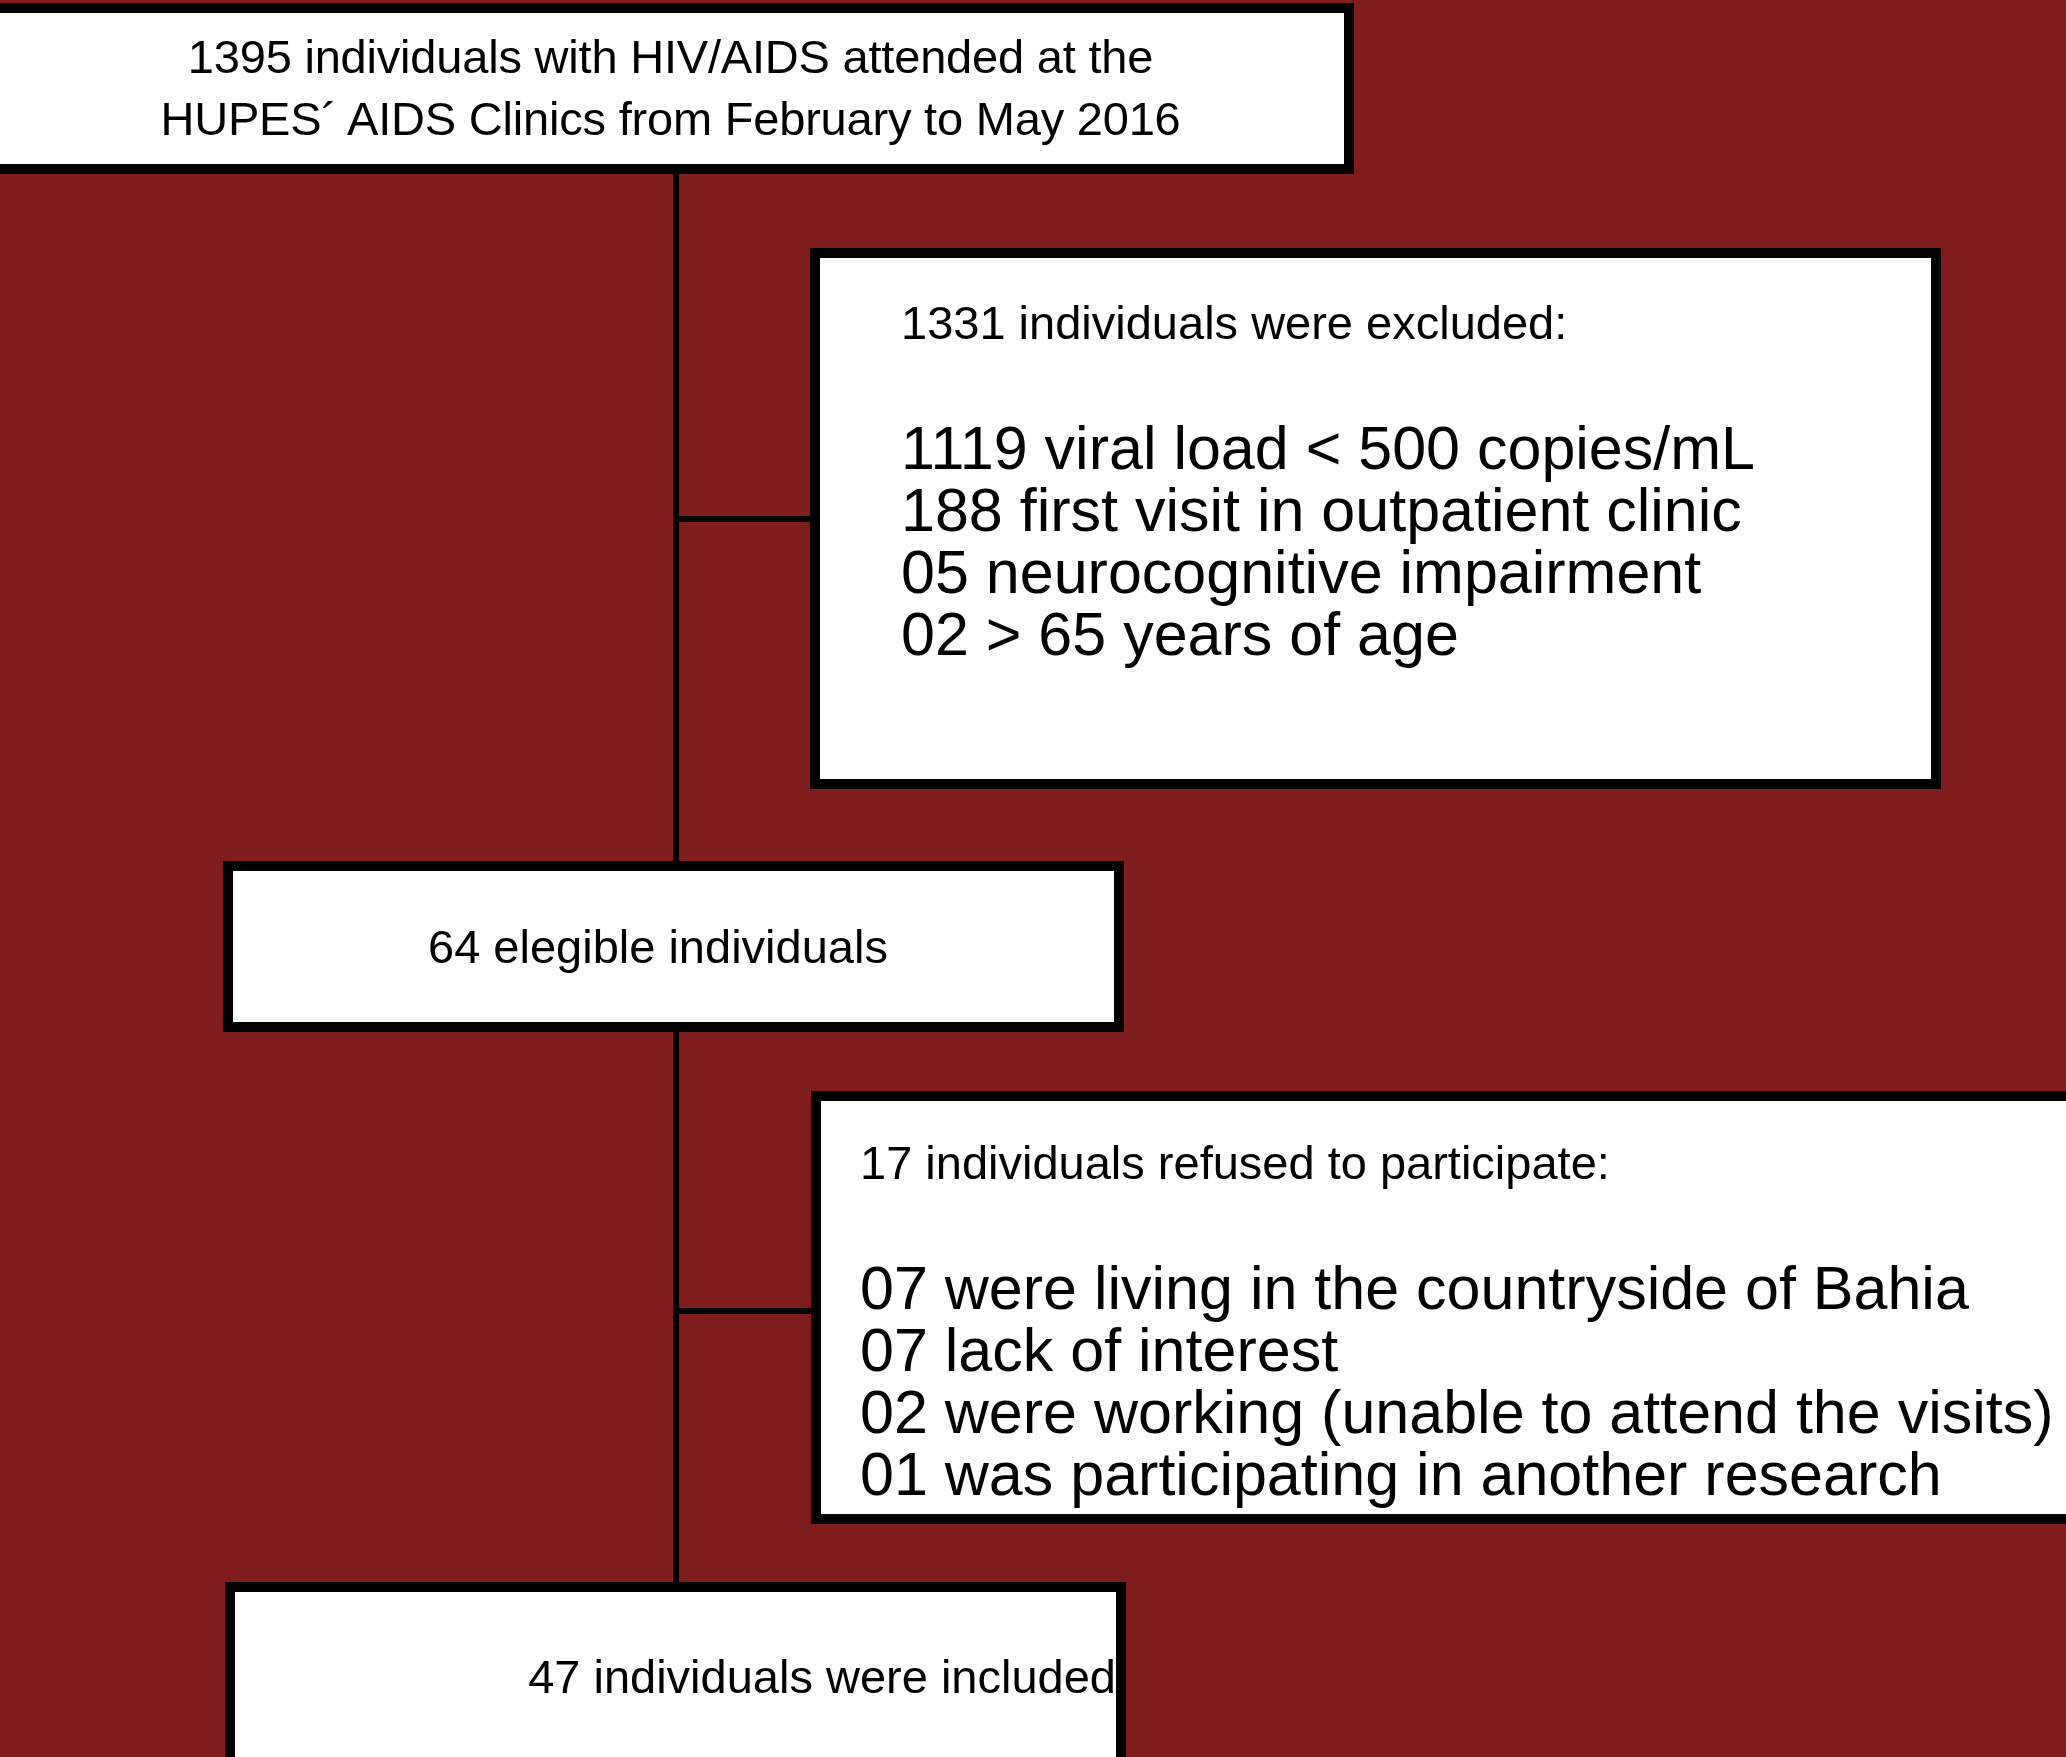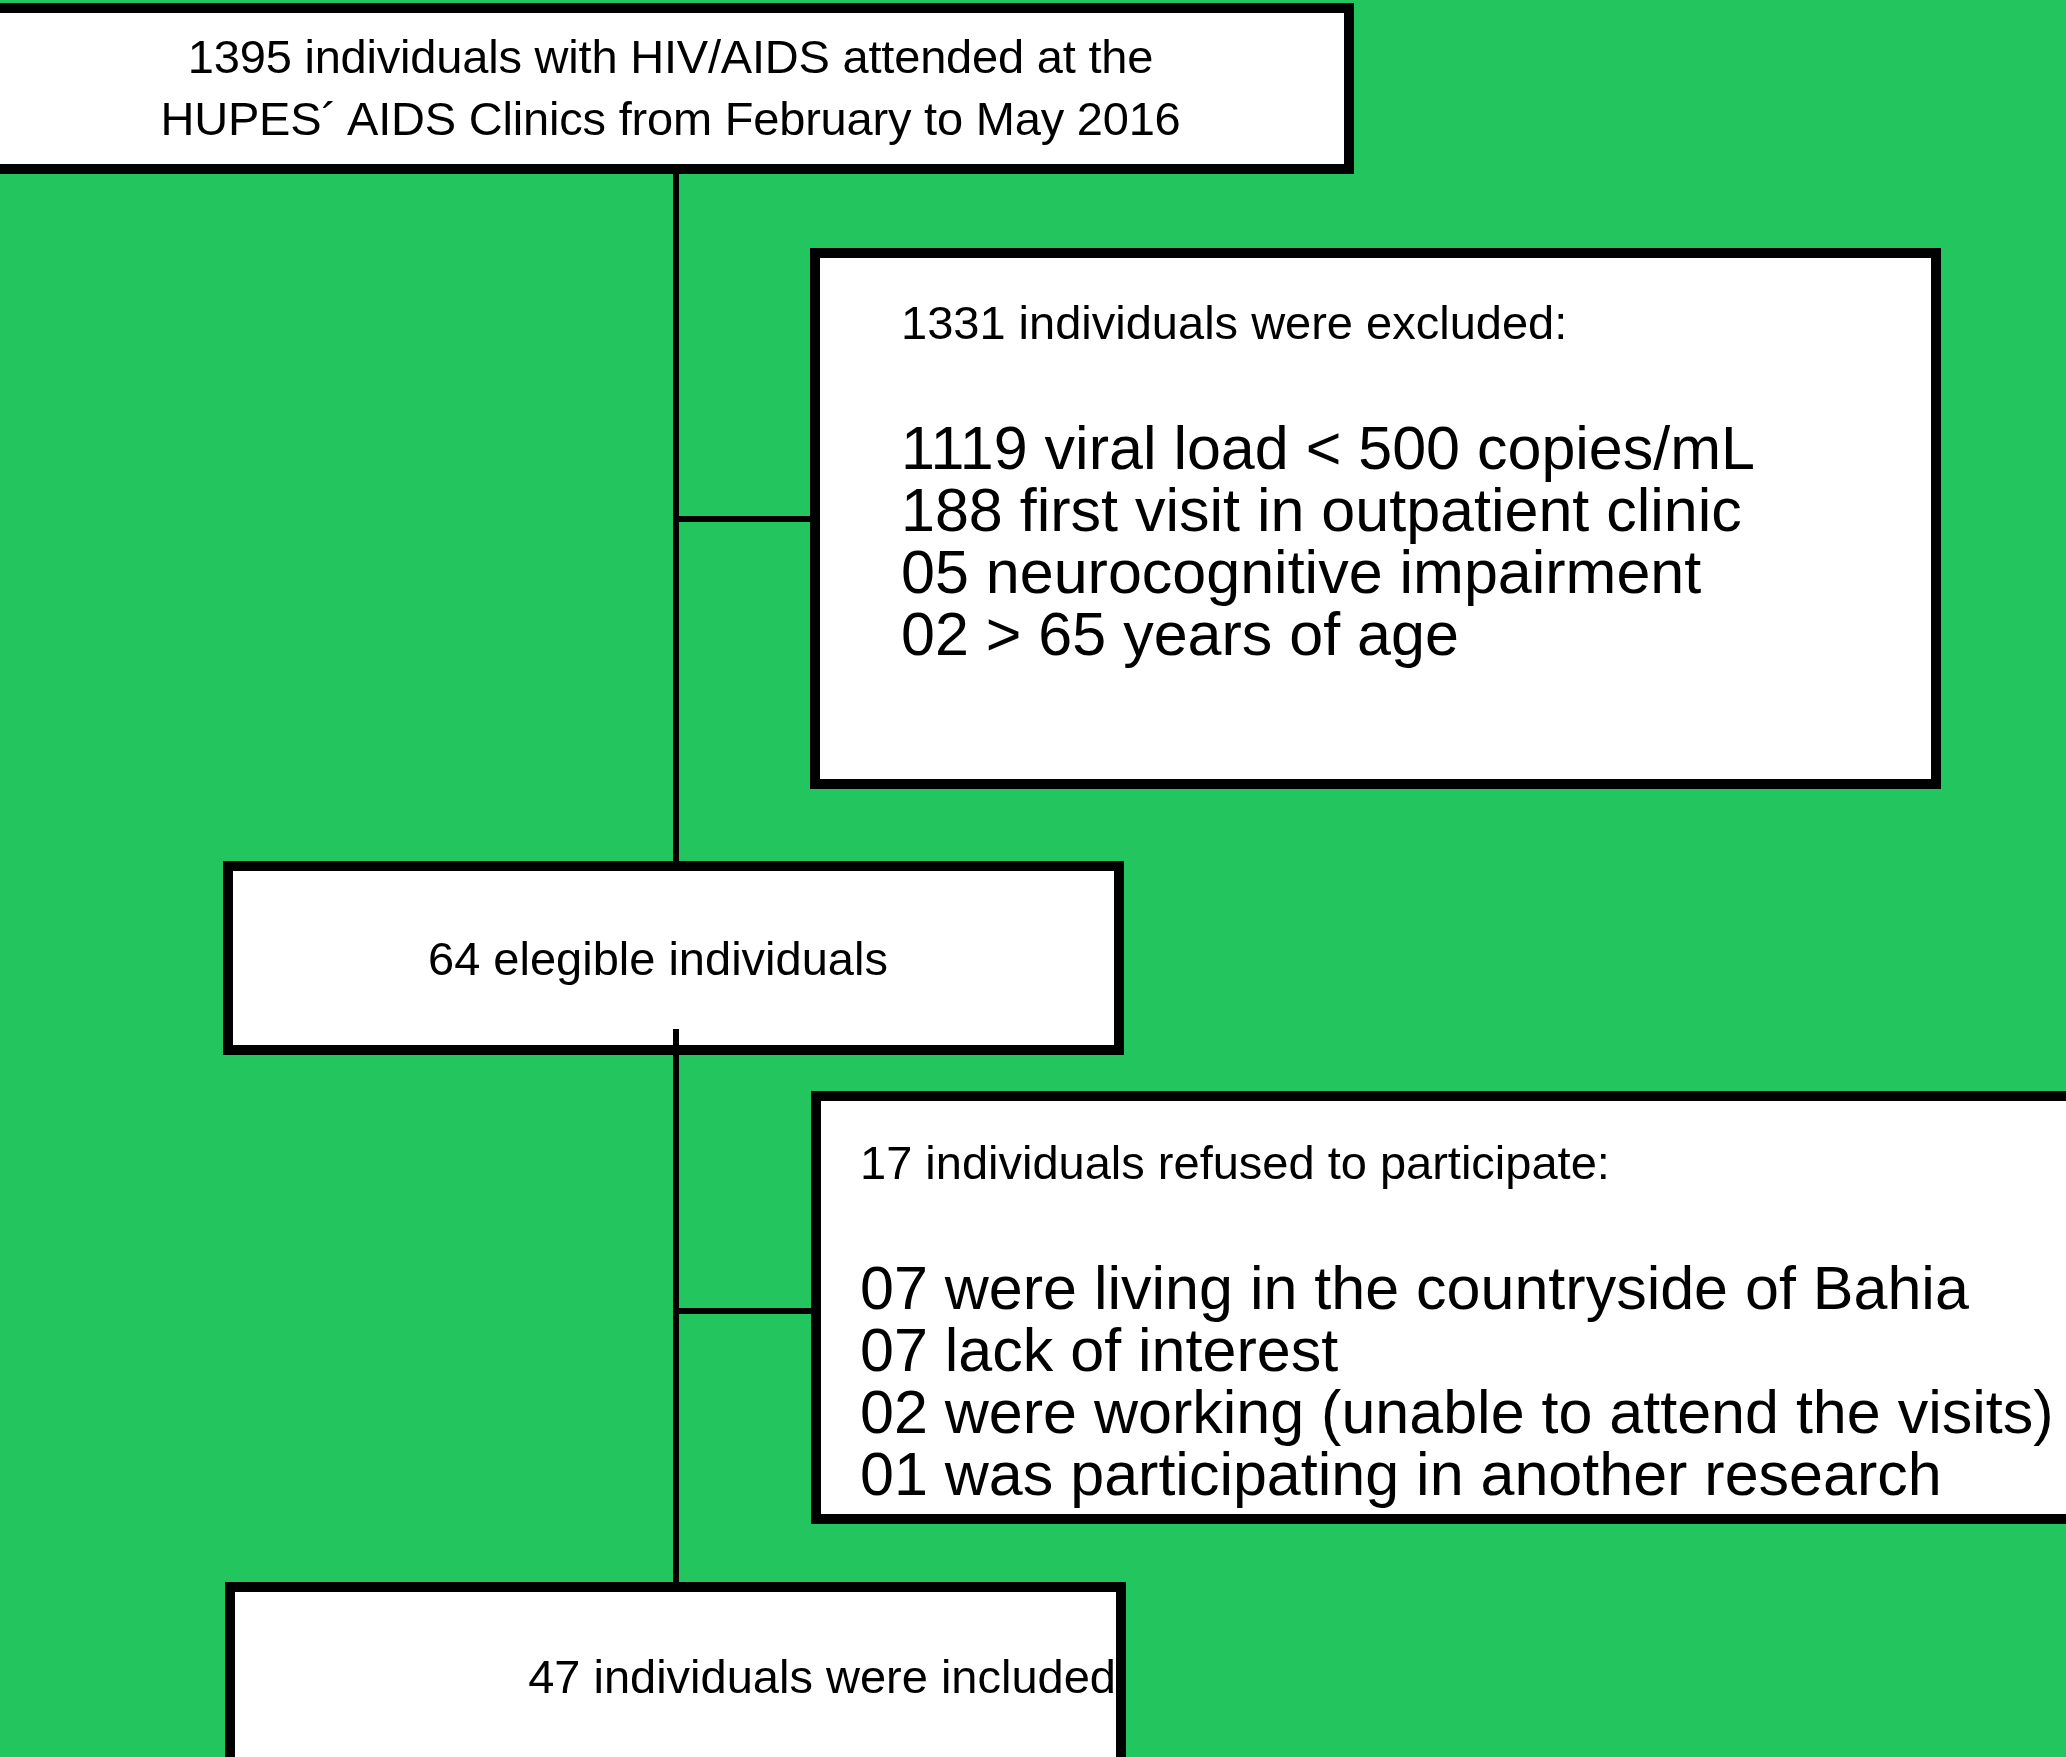--- a/index.html
+++ b/index.html
@@ -8,21 +8,21 @@
     background: #ffffff;
   }
   body {
     font-family: "Liberation Sans", "DejaVu Sans", sans-serif;
   }
 
   #flowchart {
     position: relative;
     width: 2066px;
     height: 1758px;
-    background: #22c55e;
+    background: #7f1d1d;
     overflow: hidden;
   }
 
   
   .fc-box {
     position: absolute;
     box-sizing: border-box;
     background: #ffffff;
     border: 10px solid #000000;
     color: #000000;
@@ -63,21 +63,21 @@
   #box-excluded .box-inner {
     padding: 36px 0 0 39px;
     margin-left: 42px;
   }
 
   
   #box-eligible {
     left: 223px;
     top: 861px;
     width: 901px;
-    height: 194px;
+    height: 171px;
     padding-left: 25px;
   }
   #box-eligible .box-inner {
     justify-content: center;
     padding-left: 195px;
   }
   #box-eligible .line {
     font-size: 47px;
     line-height: 57px;
     white-space: nowrap;

